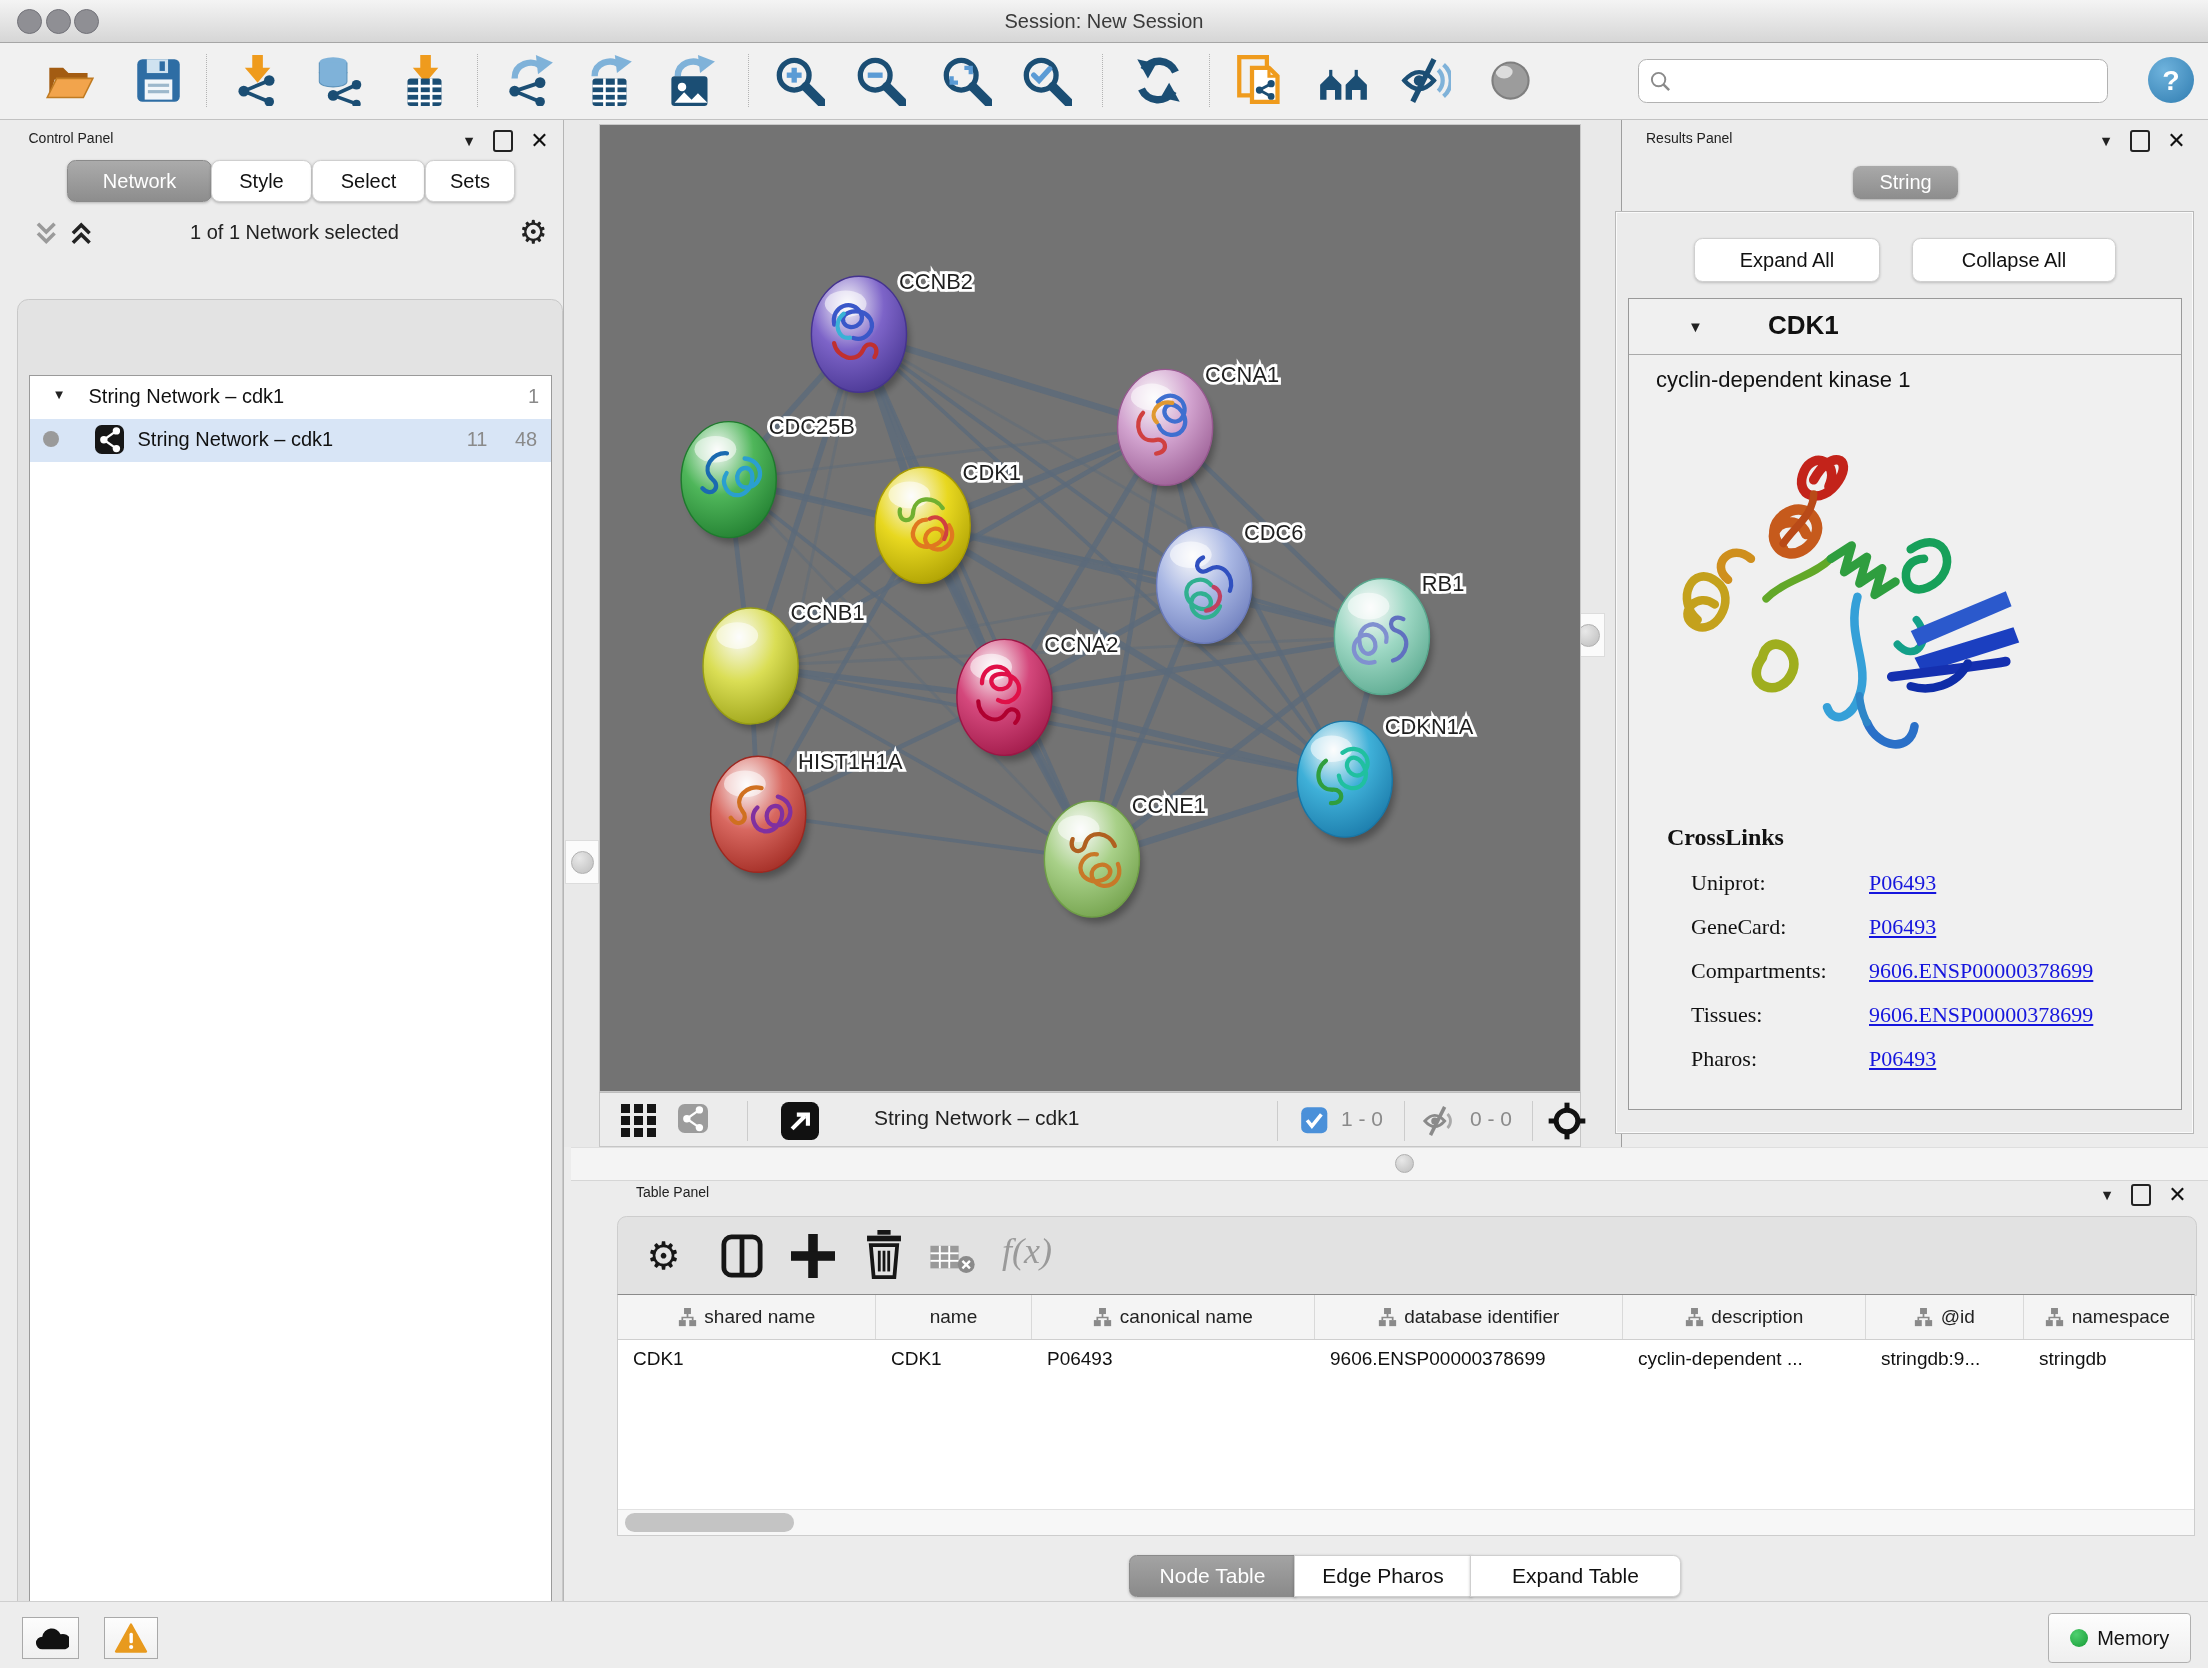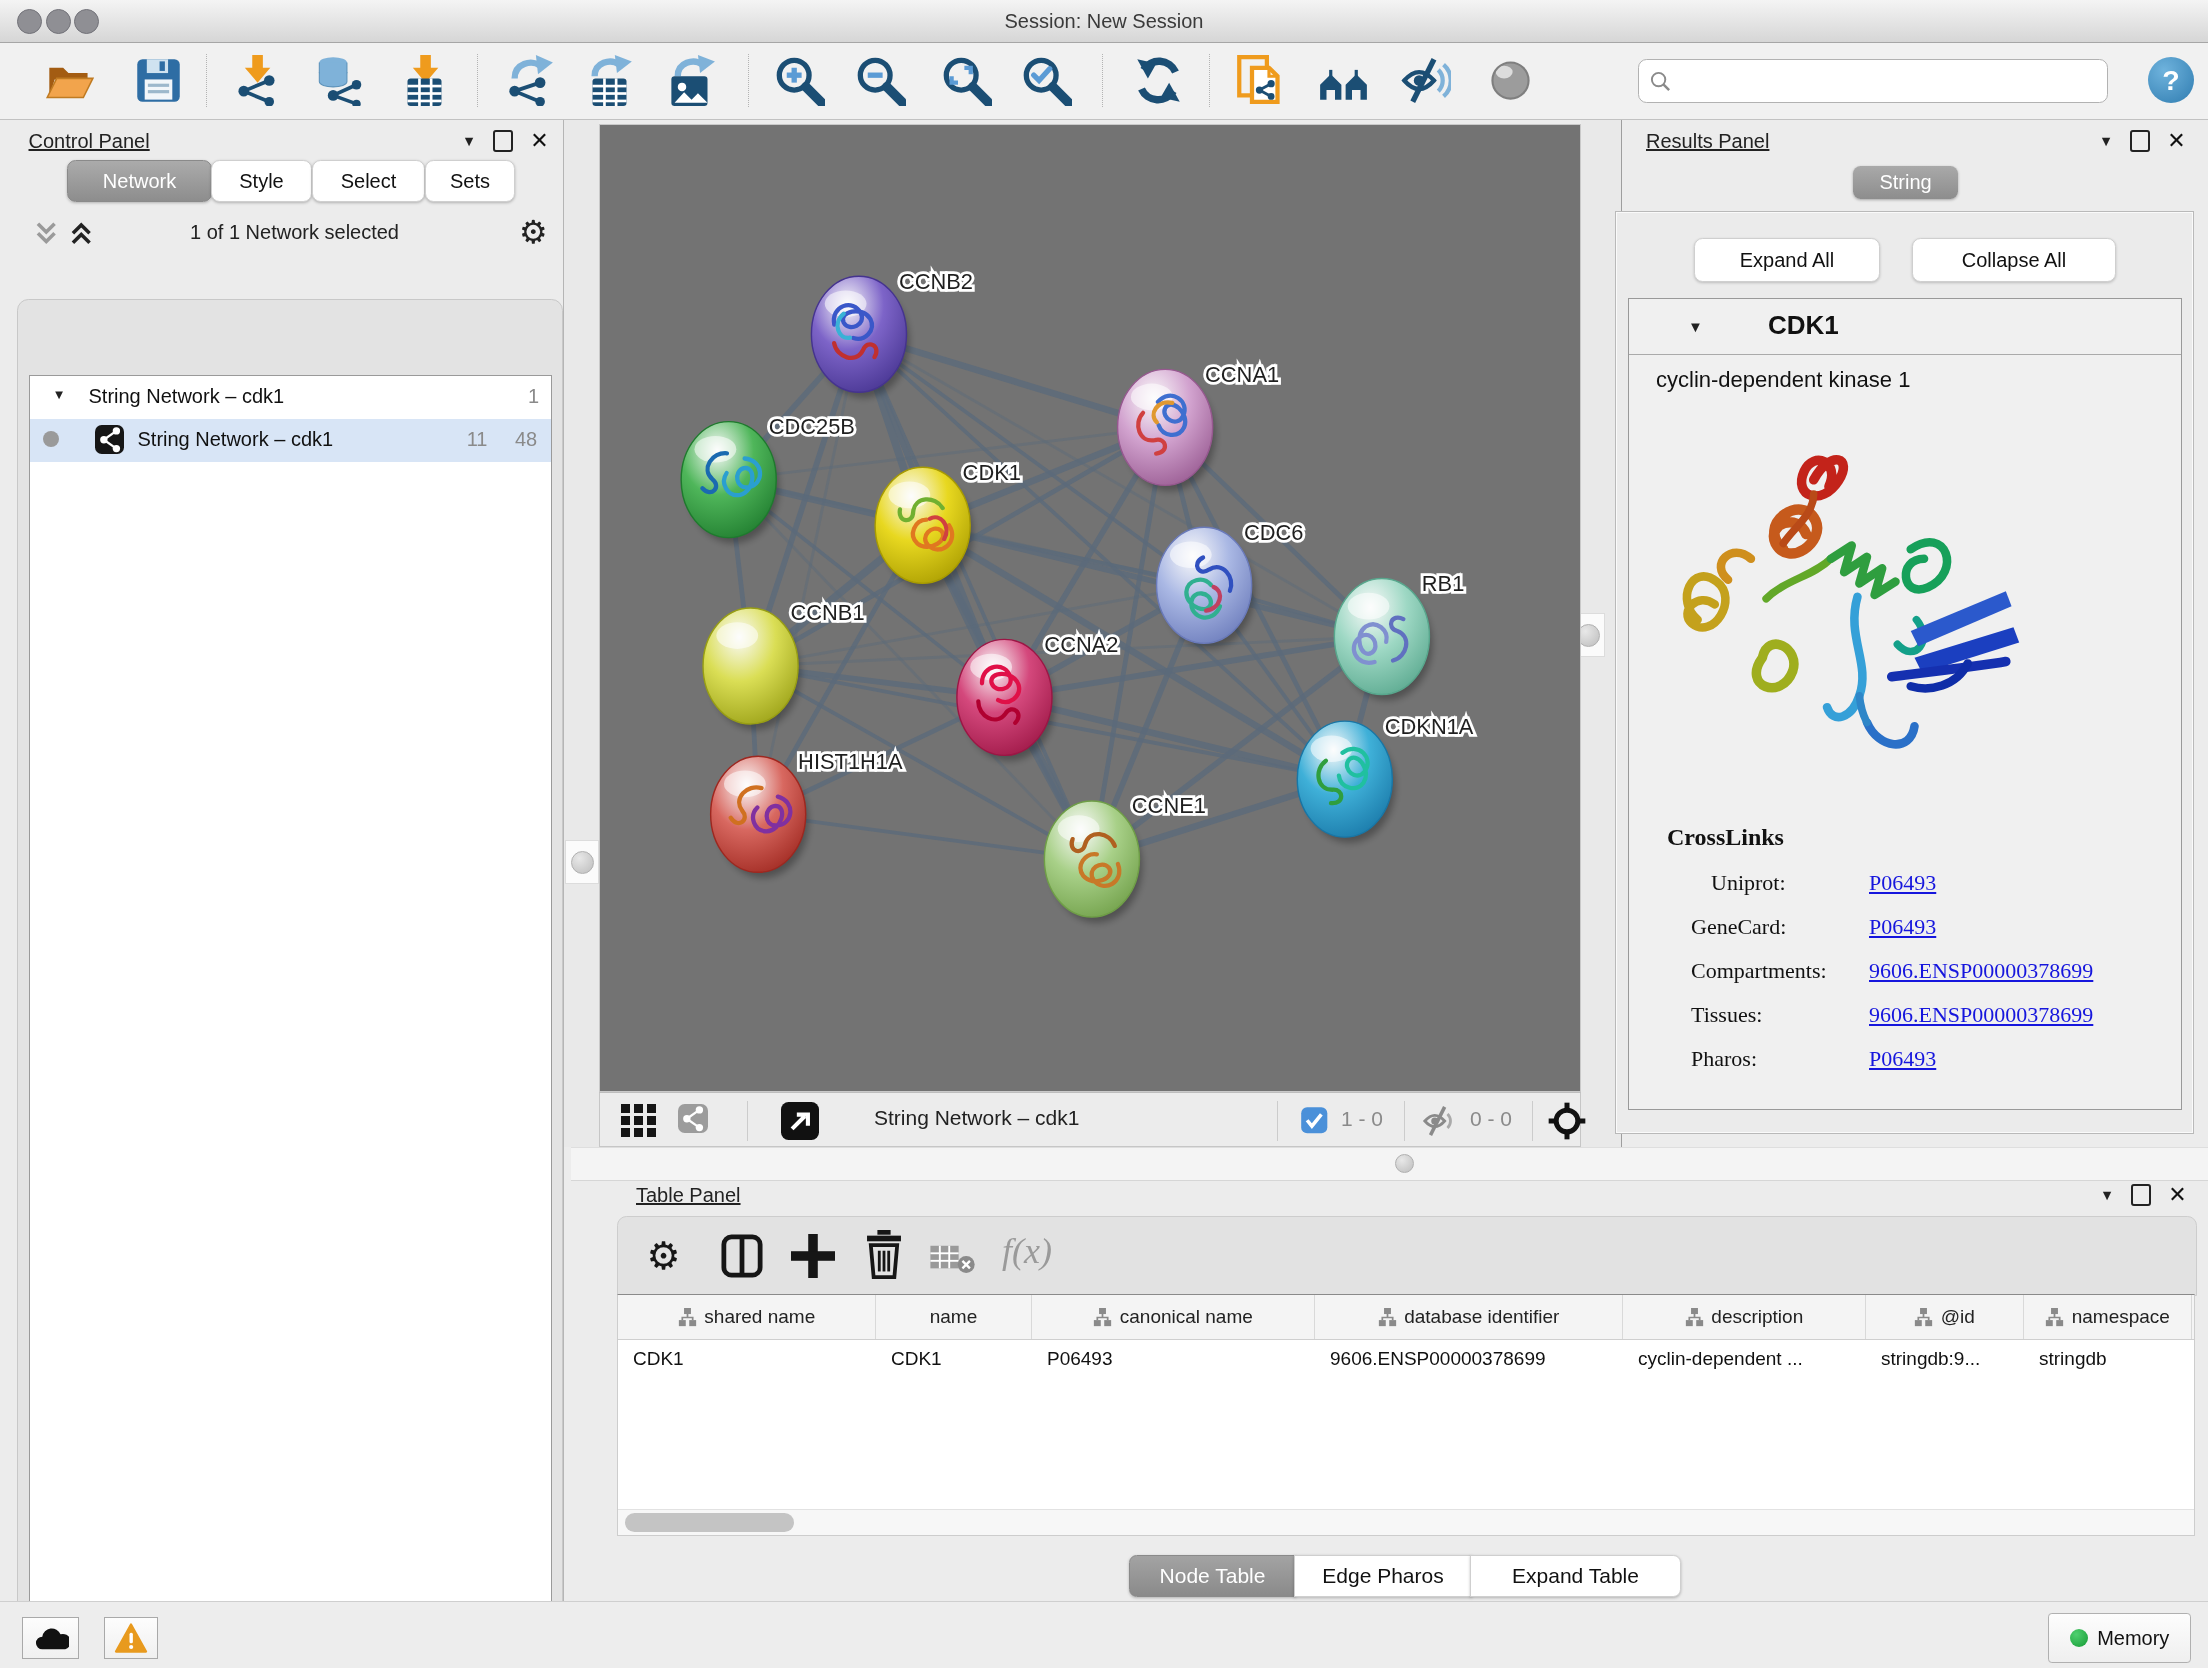--- a/index.html
+++ b/index.html
@@ -16,21 +16,21 @@
   .toolbar{position:absolute;left:0;top:43px;width:2208px;height:76px;background:#f1f1f1;
     border-bottom:1px solid #c2c2c2;}
   .ti{position:absolute;top:12.4px;width:51px;height:51px;}
   .tsep{position:absolute;top:11.4px;height:53px;width:0;border-left:1.9px dotted #b3b3b3;}
   .searchbox{position:absolute;left:1638px;top:16px;width:470px;height:44px;background:#fff;
     border:1px solid #b2b2b2;border-radius:8.6px;box-sizing:border-box;}
   .helpbtn{position:absolute;left:2148px;top:14.3px;width:46px;height:46px;border-radius:50%;
     background:radial-gradient(circle at 35% 30%,#6fb3dd,#2f7cb0);color:#fff;font-size:28.5px;
     font-weight:bold;text-align:center;line-height:46px;}
   
-  .phead{font-size:20px;color:#222;text-decoration:underline;}
+  .phead{font-size:14px;color:#222;}
   .pbtns{position:absolute;display:flex;gap:17px;align-items:center;}
   .tri{font-size:14.3px;color:#222;}
   .sq{width:16px;height:18px;border:2.4px solid #222;border-radius:2.9px;}
   .xx{font-size:22px;font-weight:bold;color:#111;line-height:18px;}
   .tabbtn{position:absolute;height:40px;background:#fff;border:1px solid #cfcfcf;border-radius:8.6px;
     box-shadow:0 1px 2.9px rgba(0,0,0,.25);font-size:20px;color:#111;text-align:center;line-height:40px;}
   .tabbtn.sel{background:linear-gradient(#ababab,#8d8d8d);color:#fff;border-color:#8a8a8a;}
   
   .cp-box{position:absolute;left:17px;top:179px;width:544px;height:1406px;background:#e3e3e3;
     border:1px solid #c8c8c8;border-radius:11.4px;}
@@ -632,21 +632,21 @@
       <polygon points="256,232 360,200 366,216 264,248" fill="#1b3fc0"></polygon>
       <path d="M232 252 C280 246 330 240 352 236" fill="none" stroke="#1530b0" stroke-width="10" stroke-linecap="round"></path>
       <path d="M312 238 C300 262 272 268 252 262" fill="none" stroke="#0f2da8" stroke-width="9" stroke-linecap="round"></path>
       <path d="M206 300 C218 328 252 332 256 304" fill="none" stroke="#2a70c8" stroke-width="9" stroke-linecap="round"></path>
       <path d="M198 272 C200 290 204 296 206 300" fill="none" stroke="#2e86c8" stroke-width="8" stroke-linecap="round"></path>
     </svg>
 
     <div class="abs serif" style="left:38px;top:525px;font-size:24px;font-weight:bold;color:#111">CrossLinks</div>
     <div id="xlinks" class="abs" style="left:0;top:563px;width:533px">
         <div style="position: relative; height: 44px;">
-          <span class="xlabel" style="position: absolute; left: 62px; top: 7.6px; margin-left: 20px;">Uniprot:</span>
+          <span class="xlabel" style="position: absolute; left: 62px; top: 7.6px;">Uniprot:</span>
           <a class="xlink" href="#" style="position: absolute; left: 240px; top: 7.6px;">P06493</a>
         </div>
         <div style="position: relative; height: 44px;">
           <span class="xlabel" style="position: absolute; left: 62px; top: 7.6px;">GeneCard:</span>
           <a class="xlink" href="#" style="position: absolute; left: 240px; top: 7.6px;">P06493</a>
         </div>
         <div style="position: relative; height: 44px;">
           <span class="xlabel" style="position: absolute; left: 62px; top: 7.6px;">Compartments:</span>
           <a class="xlink" href="#" style="position: absolute; left: 240px; top: 7.6px;">9606.ENSP00000378699</a>
         </div>

